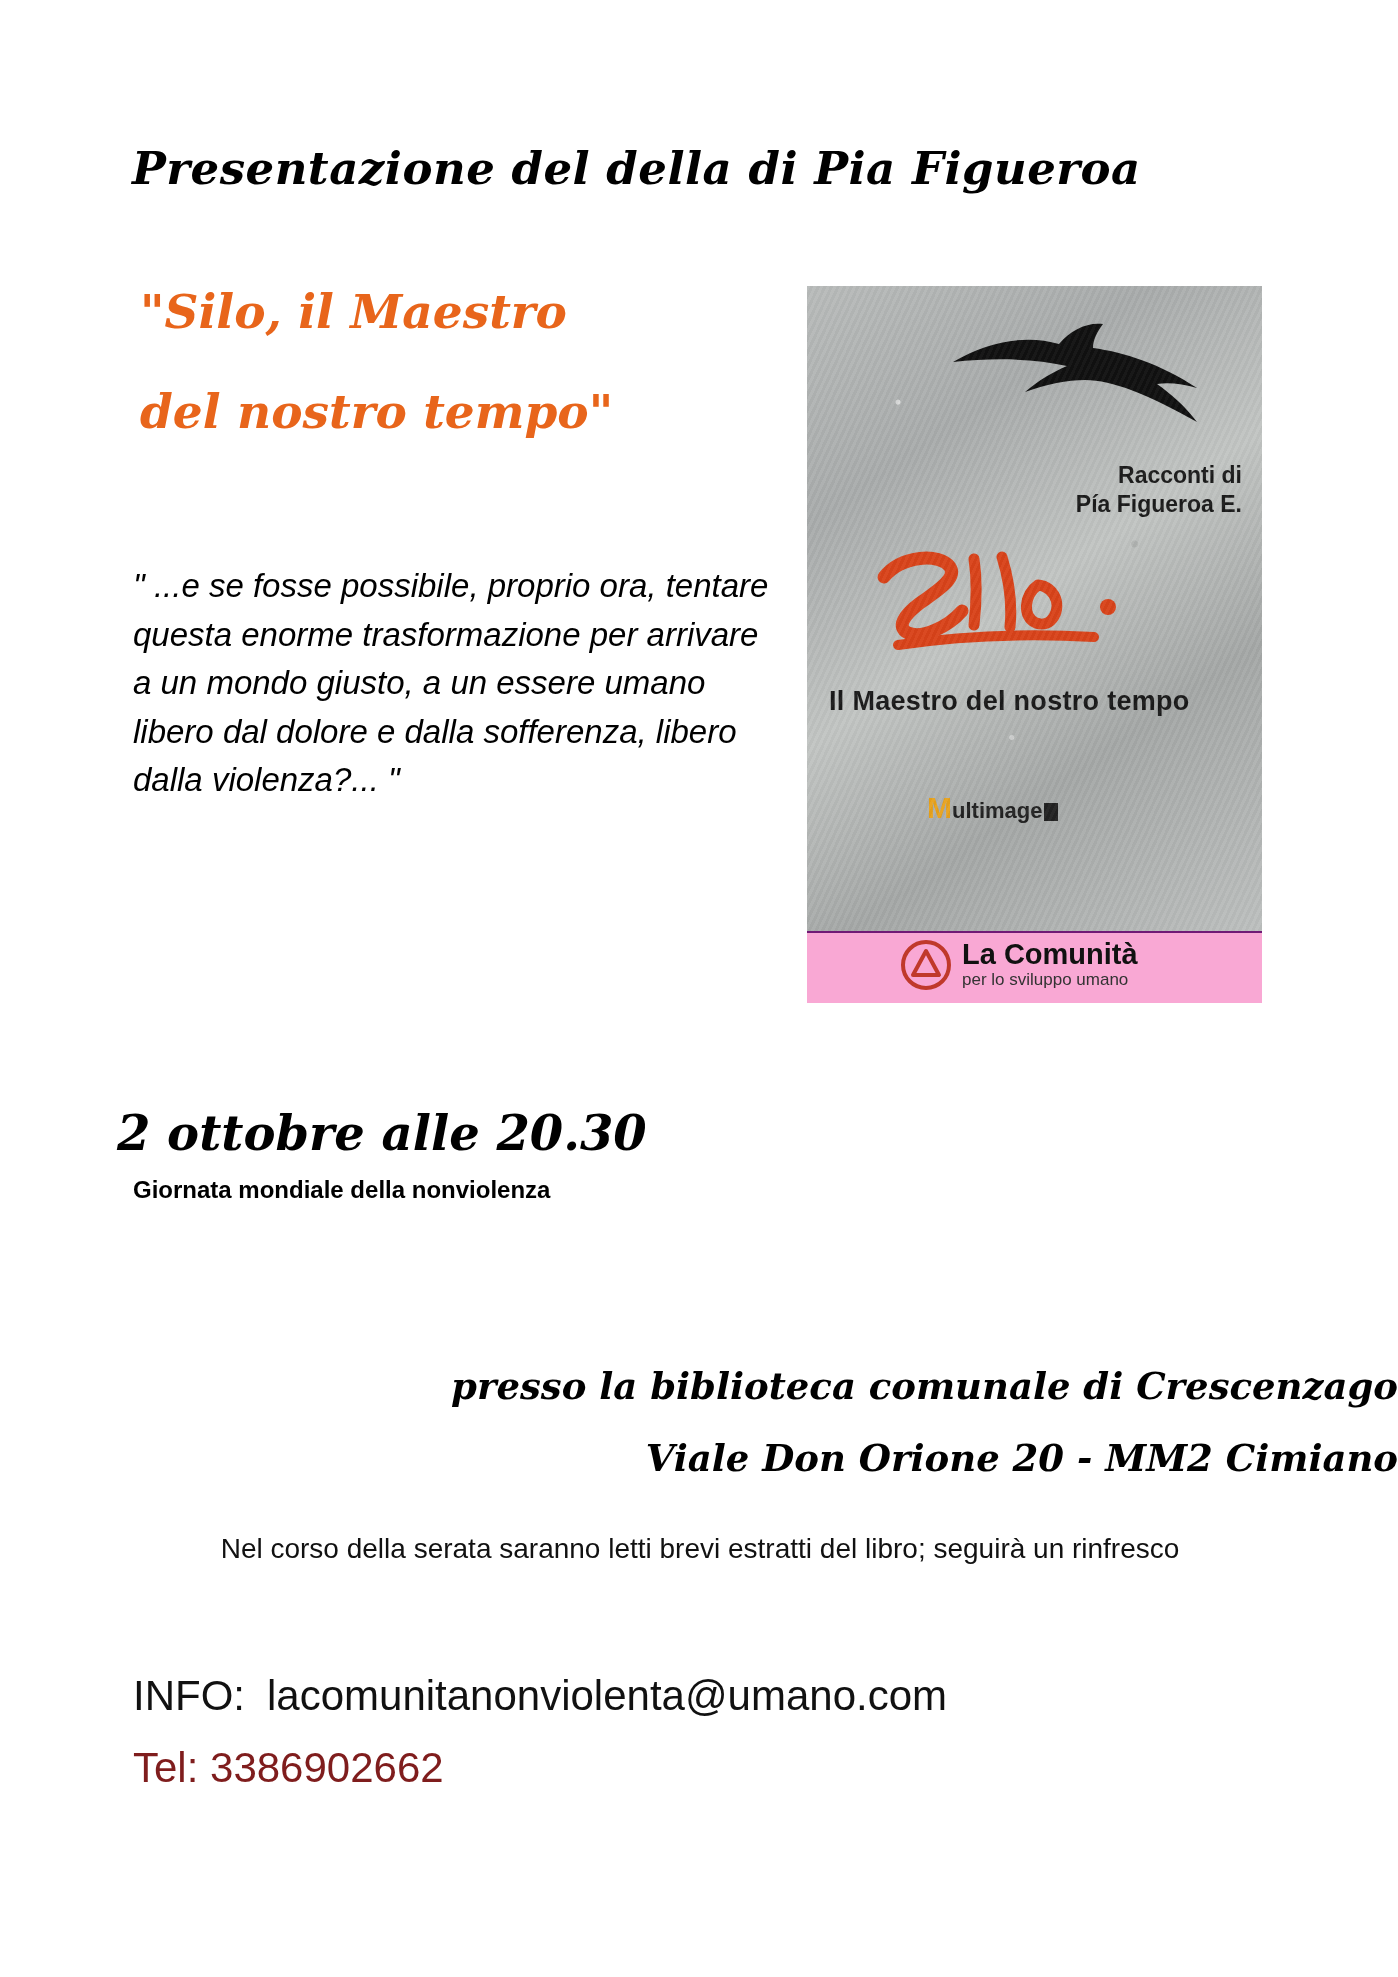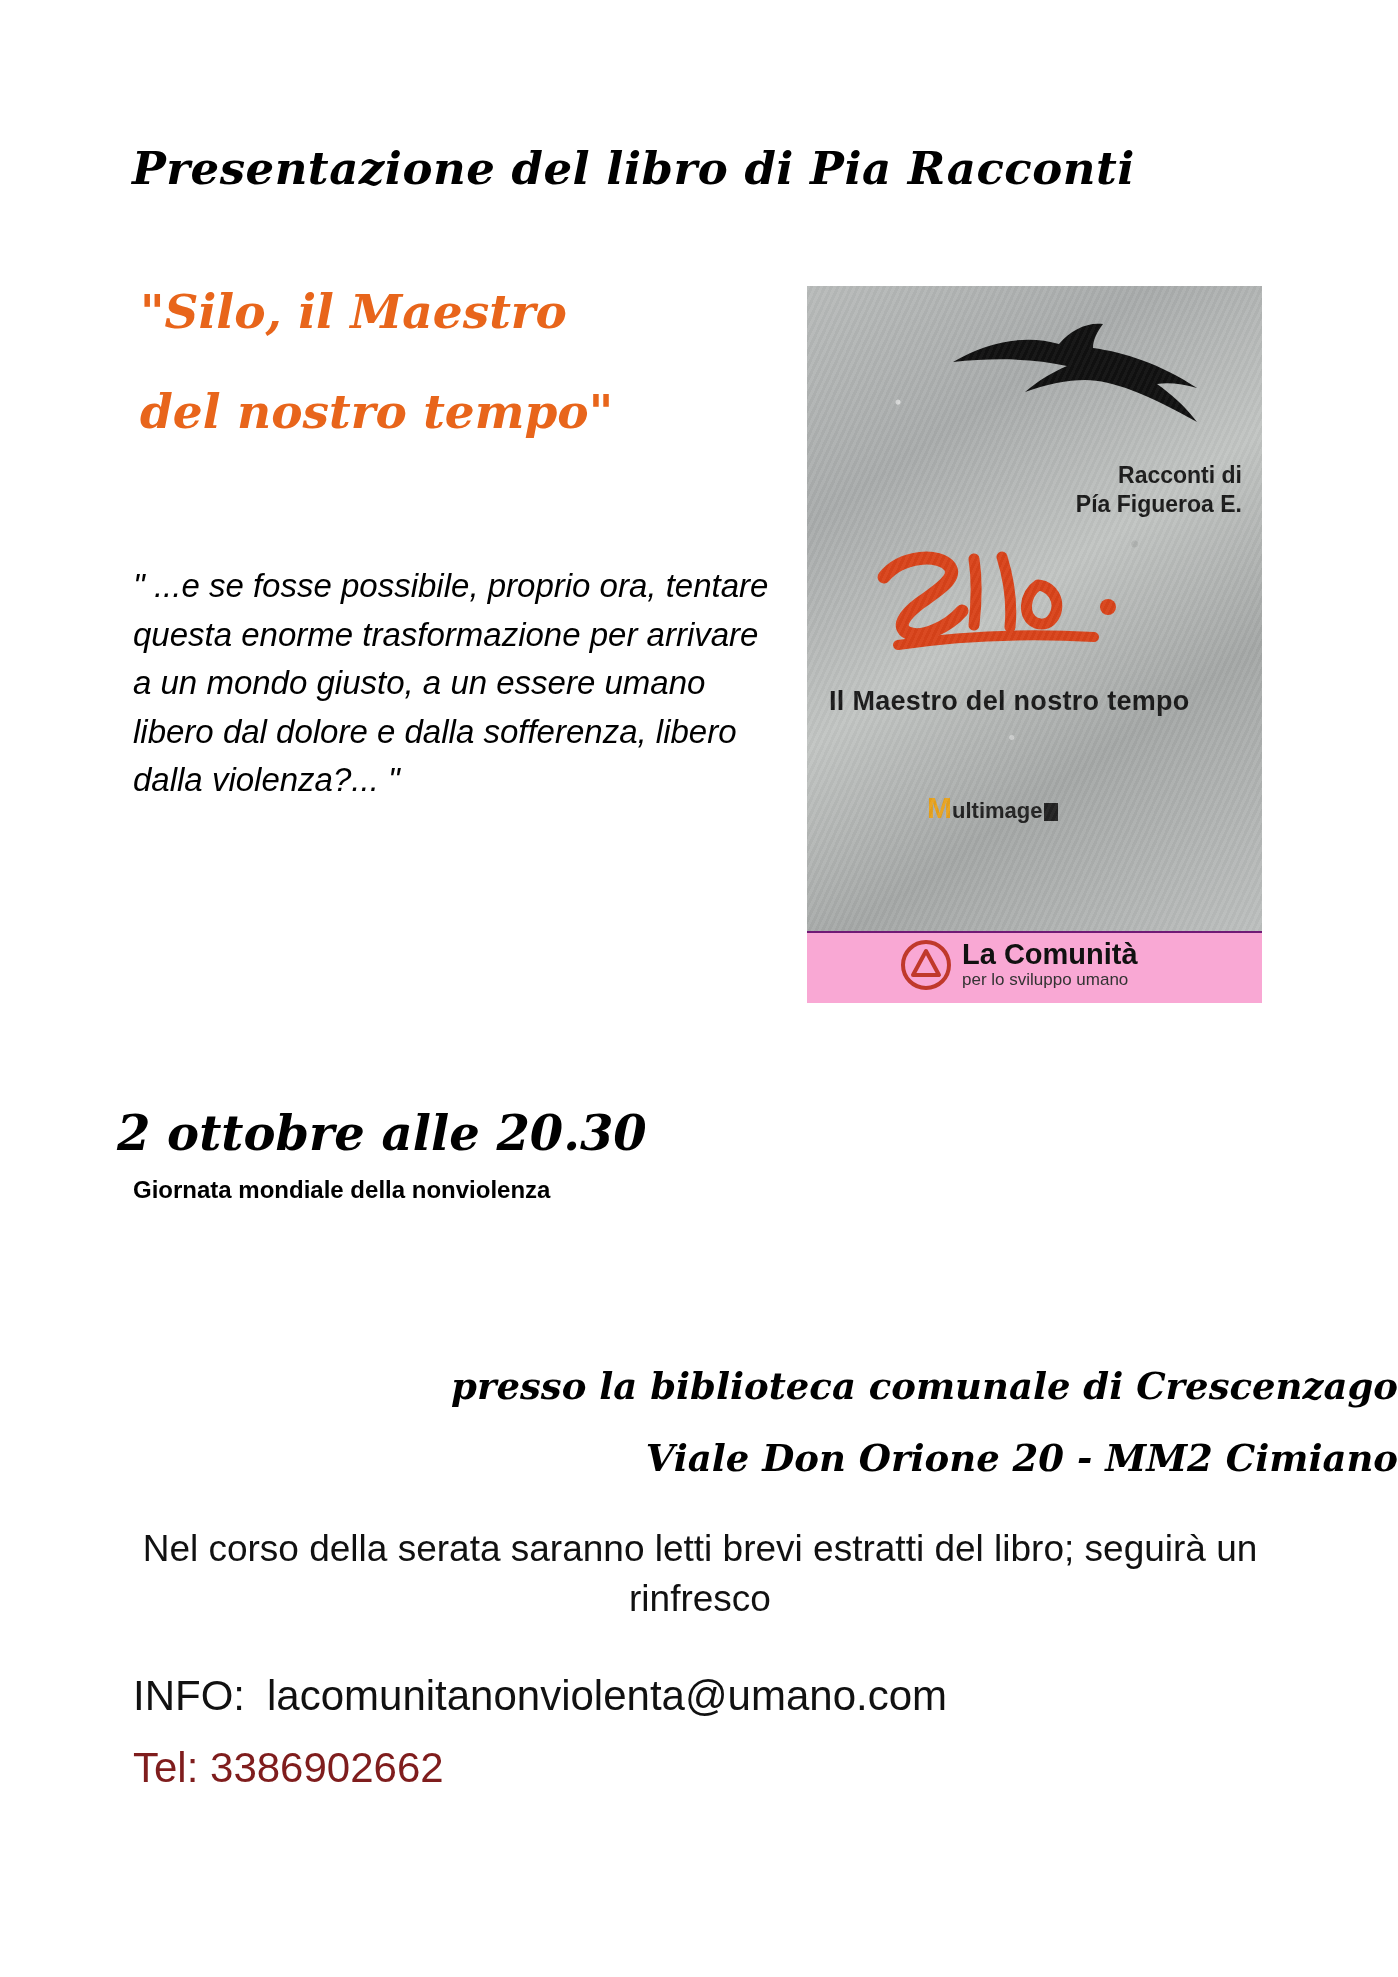--- a/index.html
+++ b/index.html
@@ -220,21 +220,21 @@
   .venue .v2 { display: block; }
 
   
   .note {
     position: absolute;
     left: 130px;
     top: 1524px;
     width: 1140px;
     text-align: center;
     font-family: "Liberation Sans", sans-serif;
-    font-size: 37px;
+    font-size: 28px;
     line-height: 50px;
     color: #111;
   }
 
   
   .contact-info {
     position: absolute;
     left: 133px;
     top: 1672px;
     font-family: "Liberation Sans", sans-serif;
@@ -251,21 +251,21 @@
     font-size: 42px;
     color: #7f1d1d;
     white-space: nowrap;
   }
 </style>
 </head>
 <body>
 
 <div class="page">
 
-  <div class="title-main">Presentazione del libro di Pia Racconti</div>
+  <div class="title-main">Presentazione del della di Pia Figueroa</div>
 
   <div class="title-book">
     <span>"Silo, il Maestro</span>
     <span class="line2">del nostro tempo"</span>
   </div>
 
   <div class="quote">" ...e se fosse possibile, proprio ora, tentare questa enorme trasformazione per arrivare a un mondo giusto, a un essere umano libero dal dolore e dalla sofferenza, libero dalla violenza?... "</div>
 
   <div class="cover">
     <div class="cover-photo">

